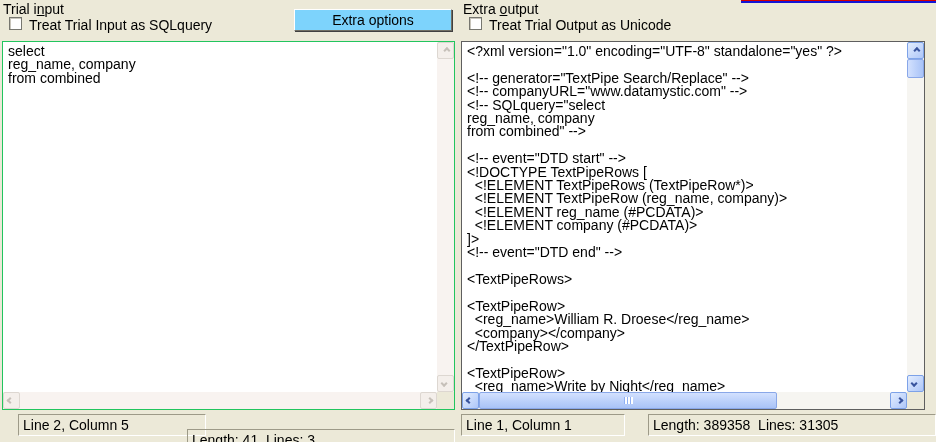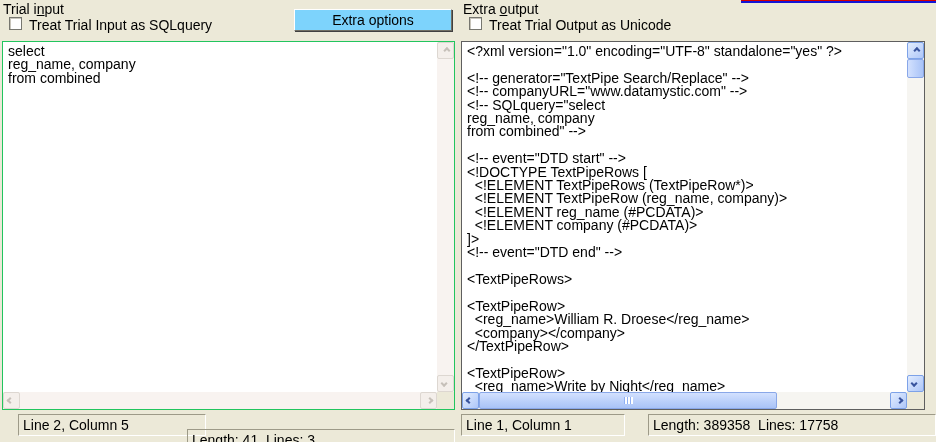--- a/index.html
+++ b/index.html
@@ -179,16 +179,16 @@
             <span class="grip"></span>
           </div>
         <div class="sbtn" style="right:0; top:0; width:17px; height:17px;">
             <span class="chev right"></span>
           </div>
       </div>
       <div class="corner"></div>
     </div>
 
     <div class="abs status-seg" style="left:461px; top:414px; width:164px;">Line 1, Column 1</div>
-    <div class="abs status-seg" style="left:648px; top:414px; width:288px;">Length: 389358  Lines: 17758</div>
+    <div class="abs status-seg" style="left:648px; top:414px; width:288px;">Length: 389358  Lines: 31305</div>
   </div>
 
 </div>
 
 </body></html>

